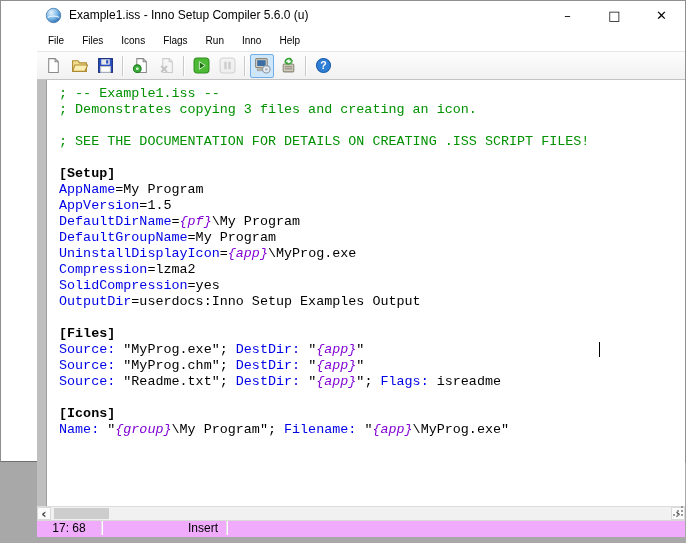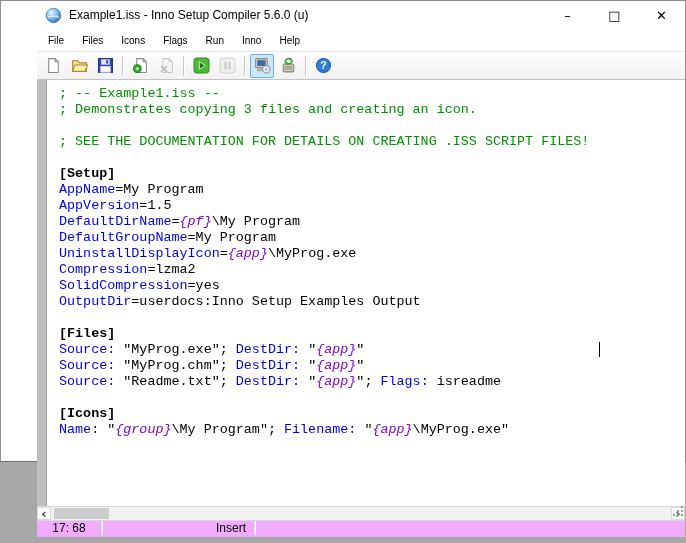--- a/index.html
+++ b/index.html
@@ -211,21 +211,21 @@
     <span class="scroll-btn">‹</span>
     <div class="scroll-track">
       <div class="scroll-thumb"></div>
     </div>
     <span class="scroll-btn">›</span>
   </div>
 
   <div class="statusbar" id="statusbar">
       <div class="sb-panel" style="width: 65px;">17: 68</div>
       <div class="sb-panel" style="width: 78px;"></div>
-      <div class="sb-panel" style="width: 47px; margin-left: 28px;">Insert</div>
+      <div class="sb-panel" style="width: 47px;">Insert</div>
       <div class="sb-panel" style="width: 25px;"></div>
       <div class="sb-panel" style="width: 124px;"></div>
       <div class="sb-panel flex">
         <span class="grip"><svg width="10" height="10" viewBox="0 0 10 10">
             <rect x="8" y="0" width="2" height="2" fill="#9a9a9a"></rect>
             <rect x="8" y="4" width="2" height="2" fill="#9a9a9a"></rect>
             <rect x="8" y="8" width="2" height="2" fill="#9a9a9a"></rect>
             <rect x="4" y="4" width="2" height="2" fill="#9a9a9a"></rect>
             <rect x="4" y="8" width="2" height="2" fill="#9a9a9a"></rect>
             <rect x="0" y="8" width="2" height="2" fill="#9a9a9a"></rect>

